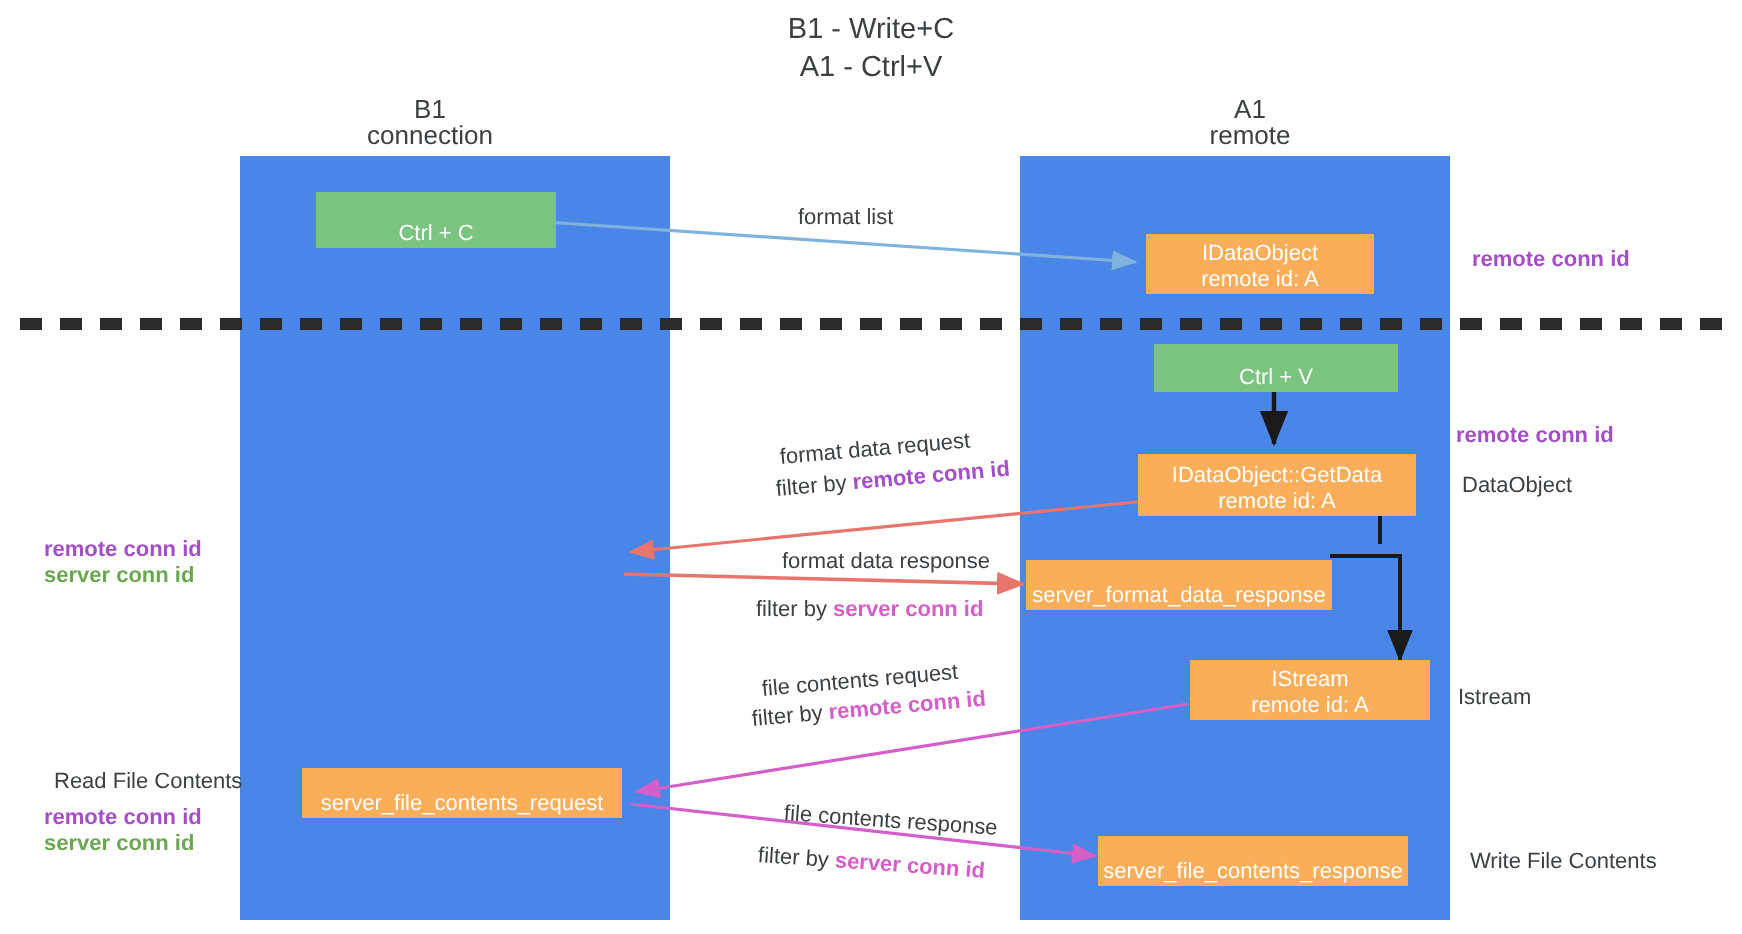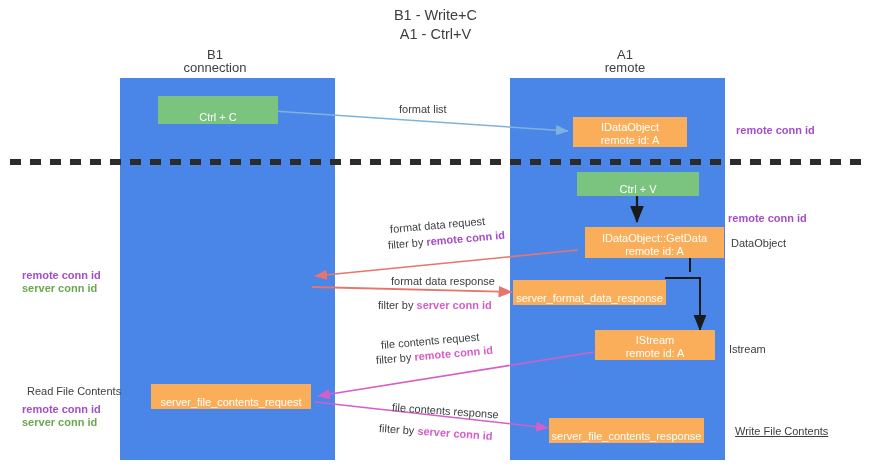--- a/index.html
+++ b/index.html
@@ -107,21 +107,21 @@
 
   <div class="abs node orange" style="left:573px;top:117px;width:114px;height:30px;">
     <div>IDataObject</div>
     <div class="l2">remote id: A</div>
   </div>
 
   <div class="abs node green" style="left:577px;top:172px;width:122px;height:24px;">
     <div>Ctrl + V</div>
   </div>
 
-  <div class="abs node orange" style="left:569px;top:227px;width:139px;height:31px;margin-left:16px;">
+  <div class="abs node orange" style="left:569px;top:227px;width:139px;height:31px;">
     <div>IDataObject::GetData</div>
     <div class="l2">remote id: A</div>
   </div>
 
 
   <div class="abs node orange" style="left:513px;top:280px;width:153px;height:25px;">
     <div>server_format_data_response</div>
   </div>
 
   <div class="abs node orange" style="left:595px;top:330px;width:120px;height:30px;">
@@ -160,21 +160,21 @@
   </div>
 
   <div class="abs lbl purple" style="left:736px;top:123px;">remote conn id</div>
 
   <div class="abs lbl purple" style="left:728px;top:211px;">remote conn id</div>
 
   <div class="abs lbl" style="left:731px;top:236px;">DataObject</div>
 
   <div class="abs lbl" style="left:729px;top:342px;">Istream</div>
 
-  <div class="abs lbl" style="left:735px;top:424px;text-decoration:underline;">Write File Contents</div>
+  <div class="abs lbl" style="left:735px;top:424px;">Write File Contents</div>
 
   <div class="abs lbl purple" style="left:22px;top:268px;">remote conn id</div>
   <div class="abs lbl green-t" style="left:22px;top:281px;">server conn id</div>
 
   <div class="abs lbl" style="left:27px;top:384px;">Read File Contents</div>
   <div class="abs lbl purple" style="left:22px;top:402px;">remote conn id</div>
   <div class="abs lbl green-t" style="left:22px;top:415px;">server conn id</div>
 
 </div>
 

